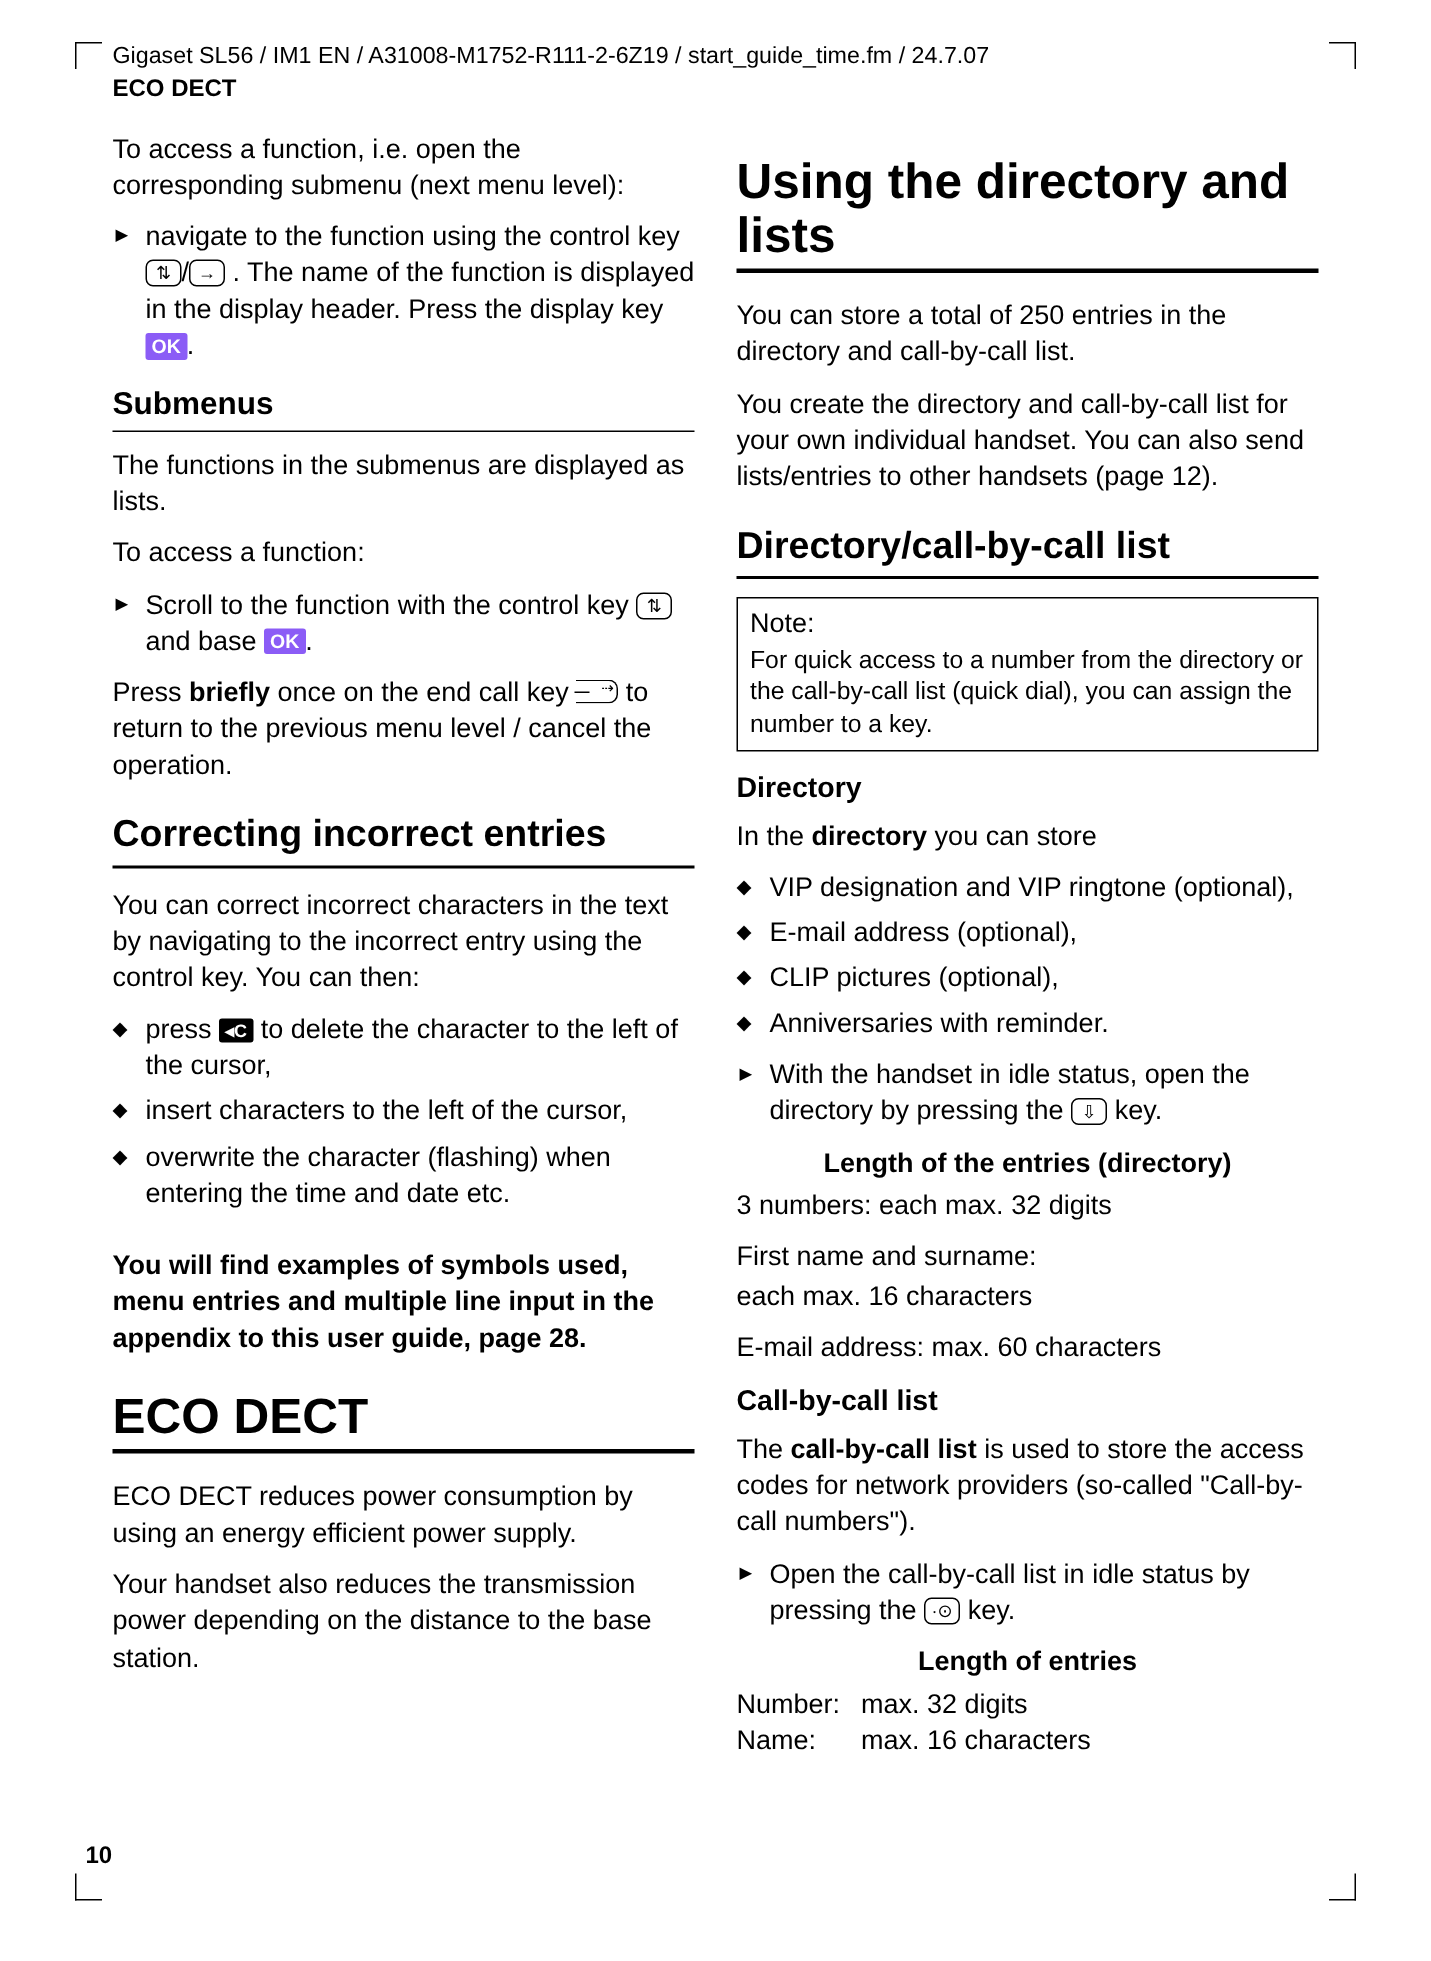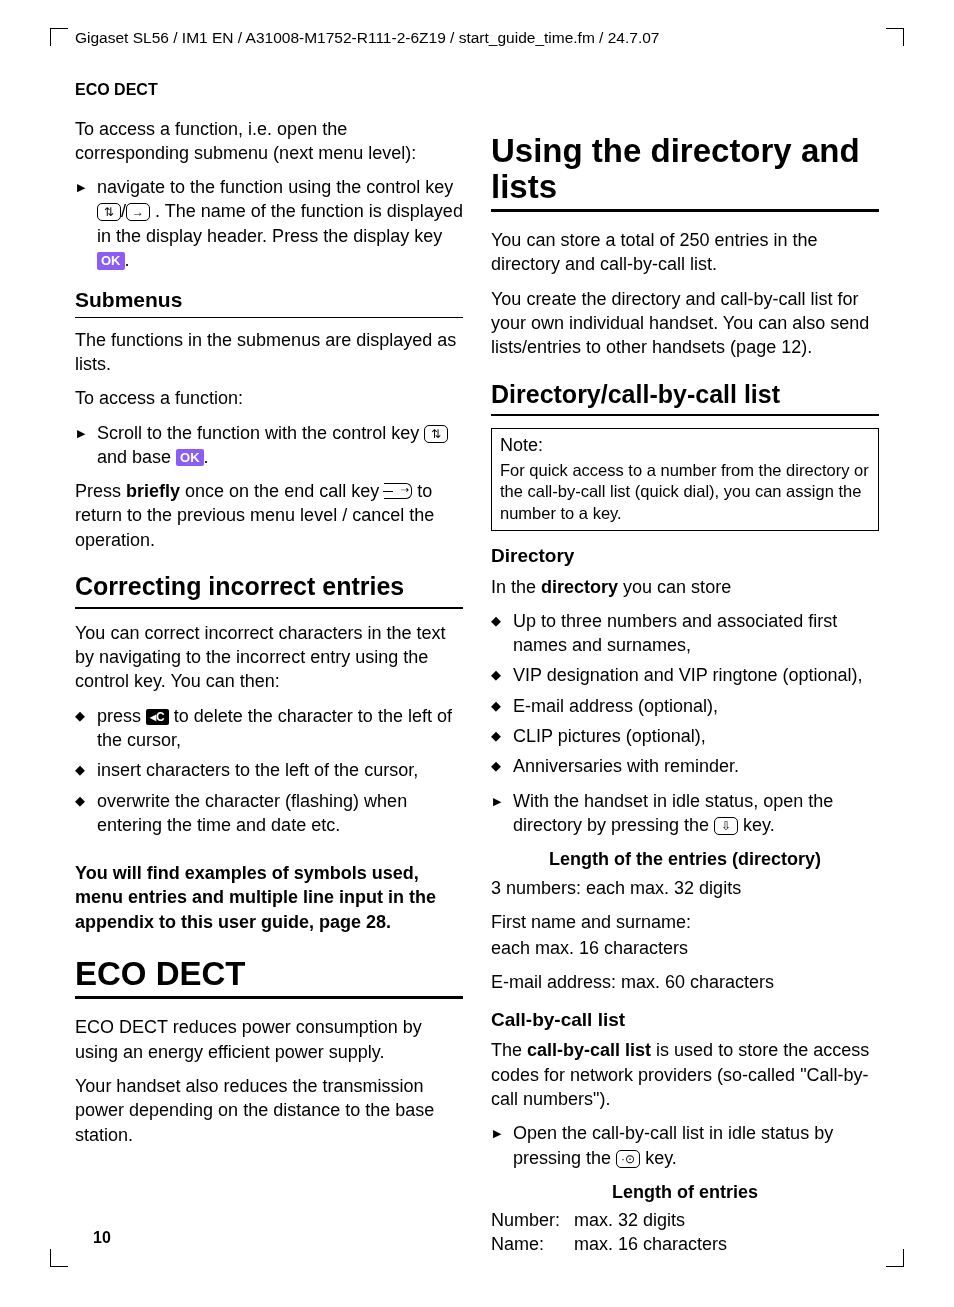--- a/index.html
+++ b/index.html
@@ -22,21 +22,20 @@
     position: absolute; width: 18px; height: 18px;
   }
   .crop-tl { top: 28px; left: 50px; border-top: 1px solid #000; border-left:1px solid #000; }
   .crop-tr { top: 28px; right: 50px; border-top:1px solid #000; border-right:1px solid #000;}
   .crop-bl { bottom: 40px; left: 50px; border-bottom:1px solid #000; border-left:1px solid #000;}
   .crop-br { bottom: 40px; right: 50px; border-bottom:1px solid #000; border-right:1px solid #000;}
   .header-path {
     font-size: 15.5px;
     text-align: left;
     padding: 0 25px;
-    margin-bottom: 30px;
   }
   .running-head {
     font-weight: 700;
     font-size: 16px;
     padding: 0 25px;
     margin-bottom: 16px;
   }
   .columns {
     display: flex;
     gap: 28px;
@@ -137,21 +136,21 @@
   .notebox {
     border: 1px solid #000;
     padding: 4px 8px 6px 8px;
     margin: 0 0 12px 0;
   }
   .notebox .nb-title { font-weight: 400; margin-bottom: 2px; }
   .notebox .nb-body { font-size: 16.5px; line-height: 1.3; }
   .bold { font-weight: 700; }
   .appendix-note { font-weight: 700; margin-top: 24px; }
   .len-table { display:grid; grid-template-columns: auto 1fr; column-gap: 14px; }
-  .pagenum { position:absolute; bottom:58px; left:93px; font-weight:700; font-size:16px;}
+  .pagenum { position:absolute; bottom:58px; left:57px; font-weight:700; font-size:16px;}
 </style>
 </head>
 <body>
 
 <div class="page">
   <div class="crop-tl"></div>
   <div class="crop-tr"></div>
   <div class="crop-bl"></div>
   <div class="crop-br"></div>
 
@@ -215,21 +214,20 @@
       <div class="notebox">
         <div class="nb-title">Note:</div>
         <div class="nb-body">For quick access to a number from the directory or the call-by-call list (quick dial), you can assign the number to a key.</div>
       </div>
 
       <div class="h4">Directory</div>
       <p>
         <span>In the </span><span class="bold">directory</span><span> you can store</span>
       </p>
       <ul class="diamond">
-        <li>Up to three numbers and associated first names and surnames,</li>
         <li>VIP designation and VIP ringtone (optional),</li>
         <li>E-mail address (optional),</li>
         <li>CLIP pictures (optional),</li>
         <li>Anniversaries with reminder.</li>
       </ul>
       <ul class="arrow">
         <li>
           <span>With the handset in idle status, open the directory by pressing the </span>
           <span class="keybox">⇩</span>
           <span> key.</span>

